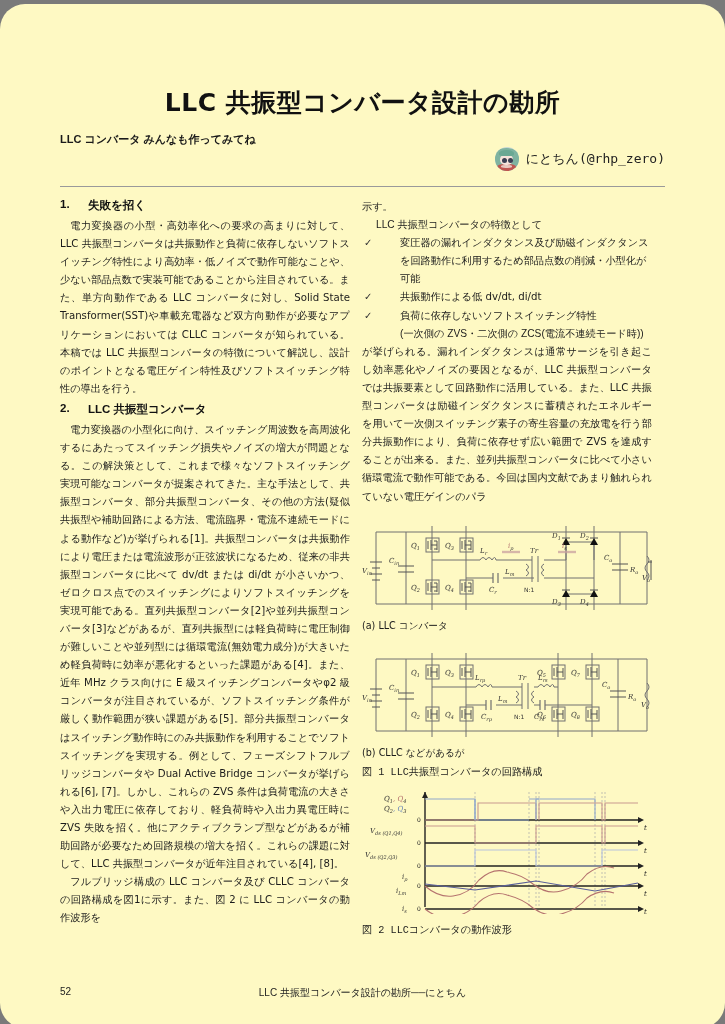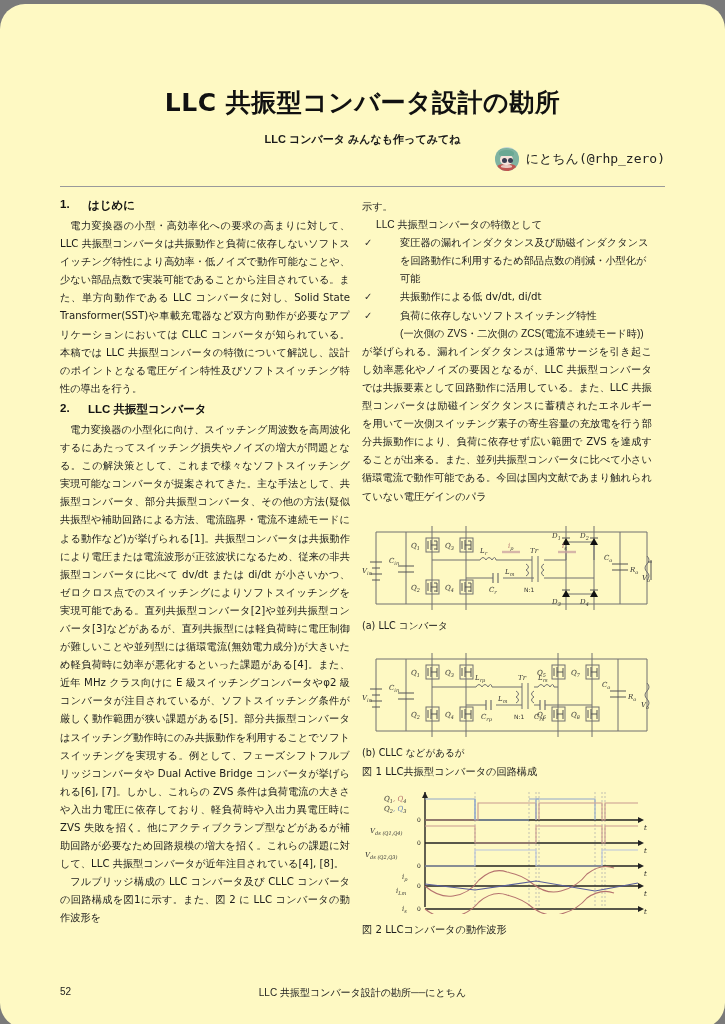--- a/index.html
+++ b/index.html
@@ -10,21 +10,21 @@
   }
   .inner{position:absolute;left:60px;top:0;width:605px;height:1024px;}
 
   
   .title{
     position:absolute;left:0;top:82px;width:605px;text-align:center;
     font-size:25px;font-weight:bold;color:#111;letter-spacing:.5px;
     font-family:"DejaVu Sans","Liberation Sans",sans-serif;
   }
   .subtitle{
-    position:absolute;left:0;top:128px;width:605px;text-align:center;
+    position:absolute;left:0;top:128px;width:605px;
     font-size:11px;font-weight:bold;color:#1a1a1a;
   }
   .author-row{
     position:absolute;right:0;top:143px;display:flex;align-items:center;gap:7px;
   }
   .avatar{
     width:24px;height:24px;border-radius:50%;overflow:hidden;position:relative;
     background:#c9d9d4;flex:0 0 auto;
   }
   .avatar .hairback{position:absolute;left:-10%;top:6%;width:120%;height:94%;
@@ -70,21 +70,21 @@
   ul.checks li .ck{position:absolute;left:2px;top:0;font-size:10px;color:#333;}
   .sub-line{font-size:10.2px;line-height:18.1px;color:#1b1b1b;padding-left:38px;}
   .lead-line{font-size:10.2px;line-height:18.1px;color:#1b1b1b;padding-left:14px;}
 
   
   .fig{width:290px;margin-top:6px;}
   .fig-cap{
     font-size:9.6px;color:#1b1b1b;margin-top:3px;
     font-family:"DejaVu Sans","Liberation Sans",sans-serif;
   }
-  .fig-cap.main{font-size:10.2px;margin-top:5px;}
+  .fig-cap.main{font-size:10.2px;margin-top:5px;font-family:Liberation Mono, monospace;}
   svg{display:block;}
   .wire{stroke:#707070;stroke-width:1;fill:none;}
   .wire-d{stroke:#555;stroke-width:1;fill:none;}
   .lbl{font-family:"DejaVu Serif","Liberation Serif",serif;font-style:italic;fill:#333;font-size:7px;}
   .lbl-s{font-family:"DejaVu Serif","Liberation Serif",serif;font-style:italic;fill:#333;font-size:5px;}
   .lbl-n{font-family:"DejaVu Sans","Liberation Sans",sans-serif;fill:#333;font-size:6px;font-style:normal;}
   .lbl-pink{font-family:"DejaVu Serif","Liberation Serif",serif;font-style:italic;fill:#b5736f;font-size:7px;}
 
   
   .footer{position:absolute;left:0;bottom:42px;width:605px;}
@@ -111,21 +111,21 @@
         <div class="eye r"></div>
       </div>
       <span class="author-name">にとちん(@rhp_zero)</span>
     </div>
     <div class="hrule"></div>
 
     <div class="col left">
 
       <div class="sec-head">
         <span class="num">1.</span>
-        <span>はじめに</span>
+        <span>失敗を招く</span>
       </div>
       <p class="body-txt">電力変換器の小型・高効率化への要求の高まりに対して、LLC 共振型コンバータは共振動作と負荷に依存しないソフトスイッチング特性により高効率・低ノイズで動作可能なことや、少ない部品点数で実装可能であることから注目されている。また、単方向動作である LLC コンバータに対し、Solid State Transformer(SST)や車載充電器など双方向動作が必要なアプリケーションにおいては CLLC コンバータが知られている。本稿では LLC 共振型コンバータの特徴について解説し、設計のポイントとなる電圧ゲイン特性及びソフトスイッチング特性の導出を行う。</p>
 
       <div class="gap"></div>
 
       <div class="sec-head">
         <span class="num">2.</span>
         <span>LLC 共振型コンバータ</span>
       </div>
       <p class="body-txt">電力変換器の小型化に向け、スイッチング周波数を高周波化するにあたってスイッチング損失やノイズの増大が問題となる。この解決策として、これまで様々なソフトスイッチング実現可能なコンバータが提案されてきた。主な手法として、共振型コンバータ、部分共振型コンバータ、その他の方法(疑似共振型や補助回路による方法、電流臨界・電流不連続モードによる動作など)が挙げられる[1]。共振型コンバータは共振動作により電圧または電流波形が正弦波状になるため、従来の非共振型コンバータに比べて dv/dt または di/dt が小さいかつ、ゼロクロス点でのスイッチングによりソフトスイッチングを実現可能である。直列共振型コンバータ[2]や並列共振型コンバータ[3]などがあるが、直列共振型には軽負荷時に電圧制御が難しいことや並列型には循環電流(無効電力成分)が大きいため軽負荷時に効率が悪化するといった課題がある[4]。また、近年 MHz クラス向けに E 級スイッチングコンバータやφ2 級コンバータが注目されているが、ソフトスイッチング条件が厳しく動作範囲が狭い課題がある[5]。部分共振型コンバータはスイッチング動作時にのみ共振動作を利用することでソフトスイッチングを実現する。例として、フェーズシフトフルブリッジコンバータや Dual Active Bridge コンバータが挙げられる[6], [7]。しかし、これらの ZVS 条件は負荷電流の大きさや入出力電圧に依存しており、軽負荷時や入出力異電圧時に ZVS 失敗を招く。他にアクティブクランプ型などがあるが補助回路が必要なため回路規模の増大を招く。これらの課題に対して、LLC 共振型コンバータが近年注目されている[4], [8]。</p>

